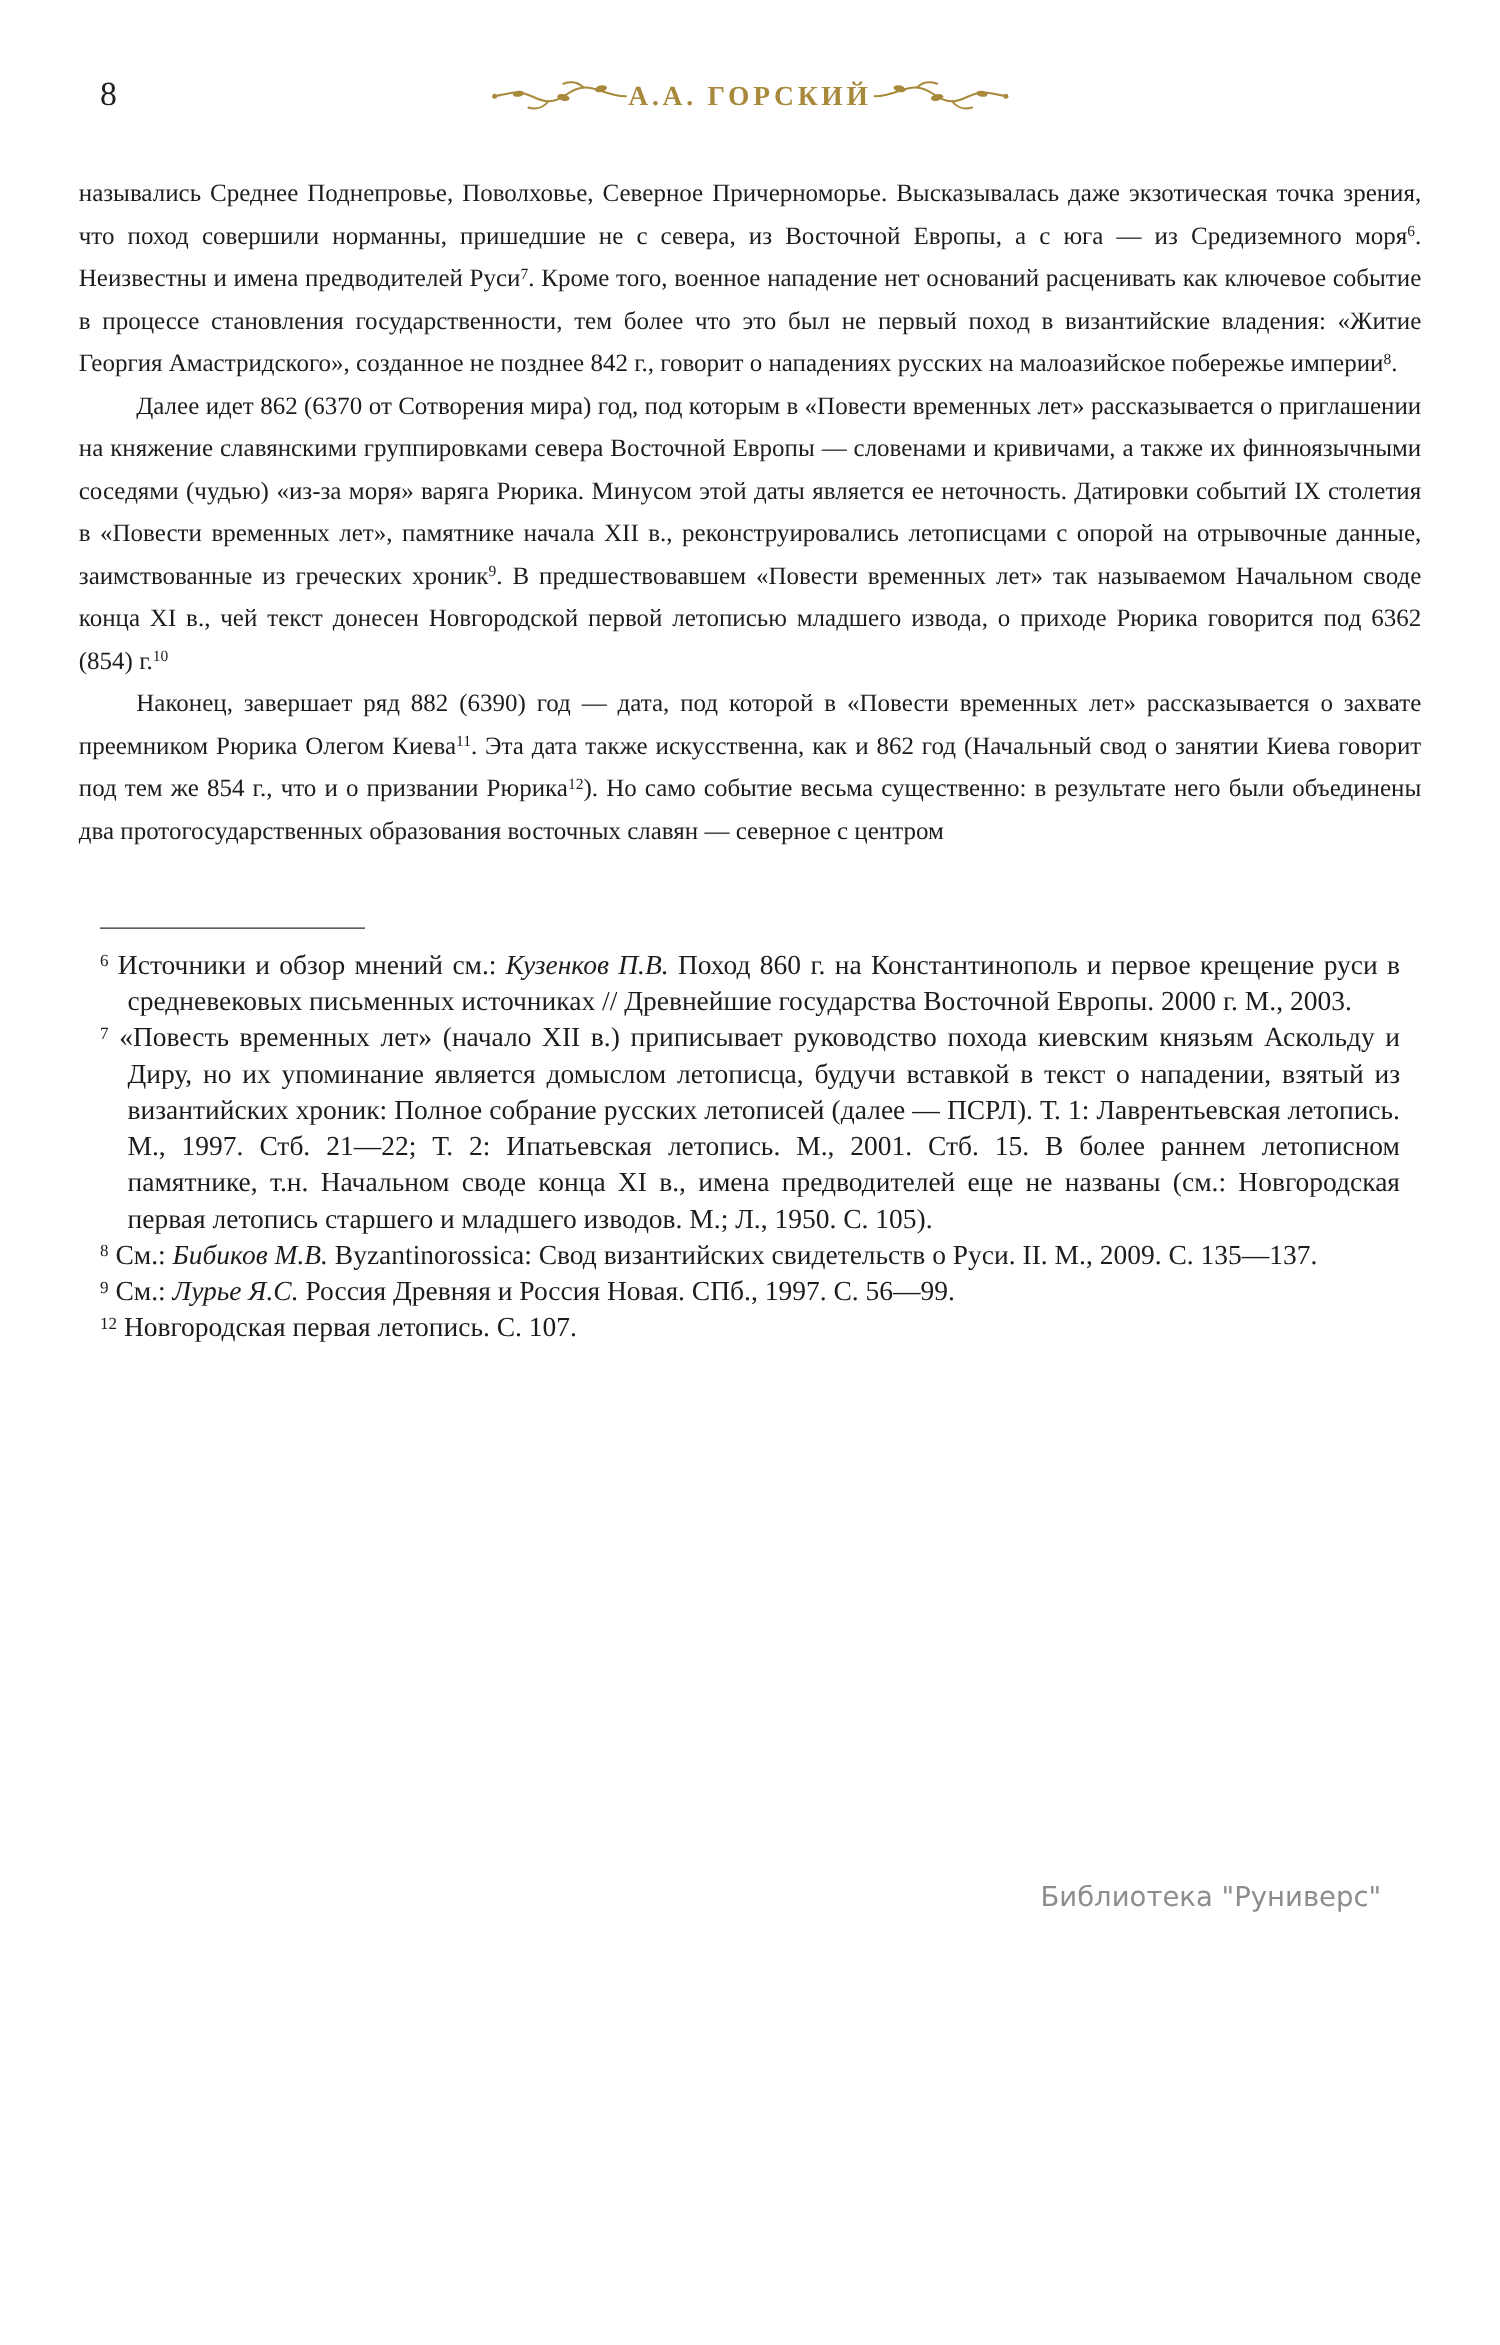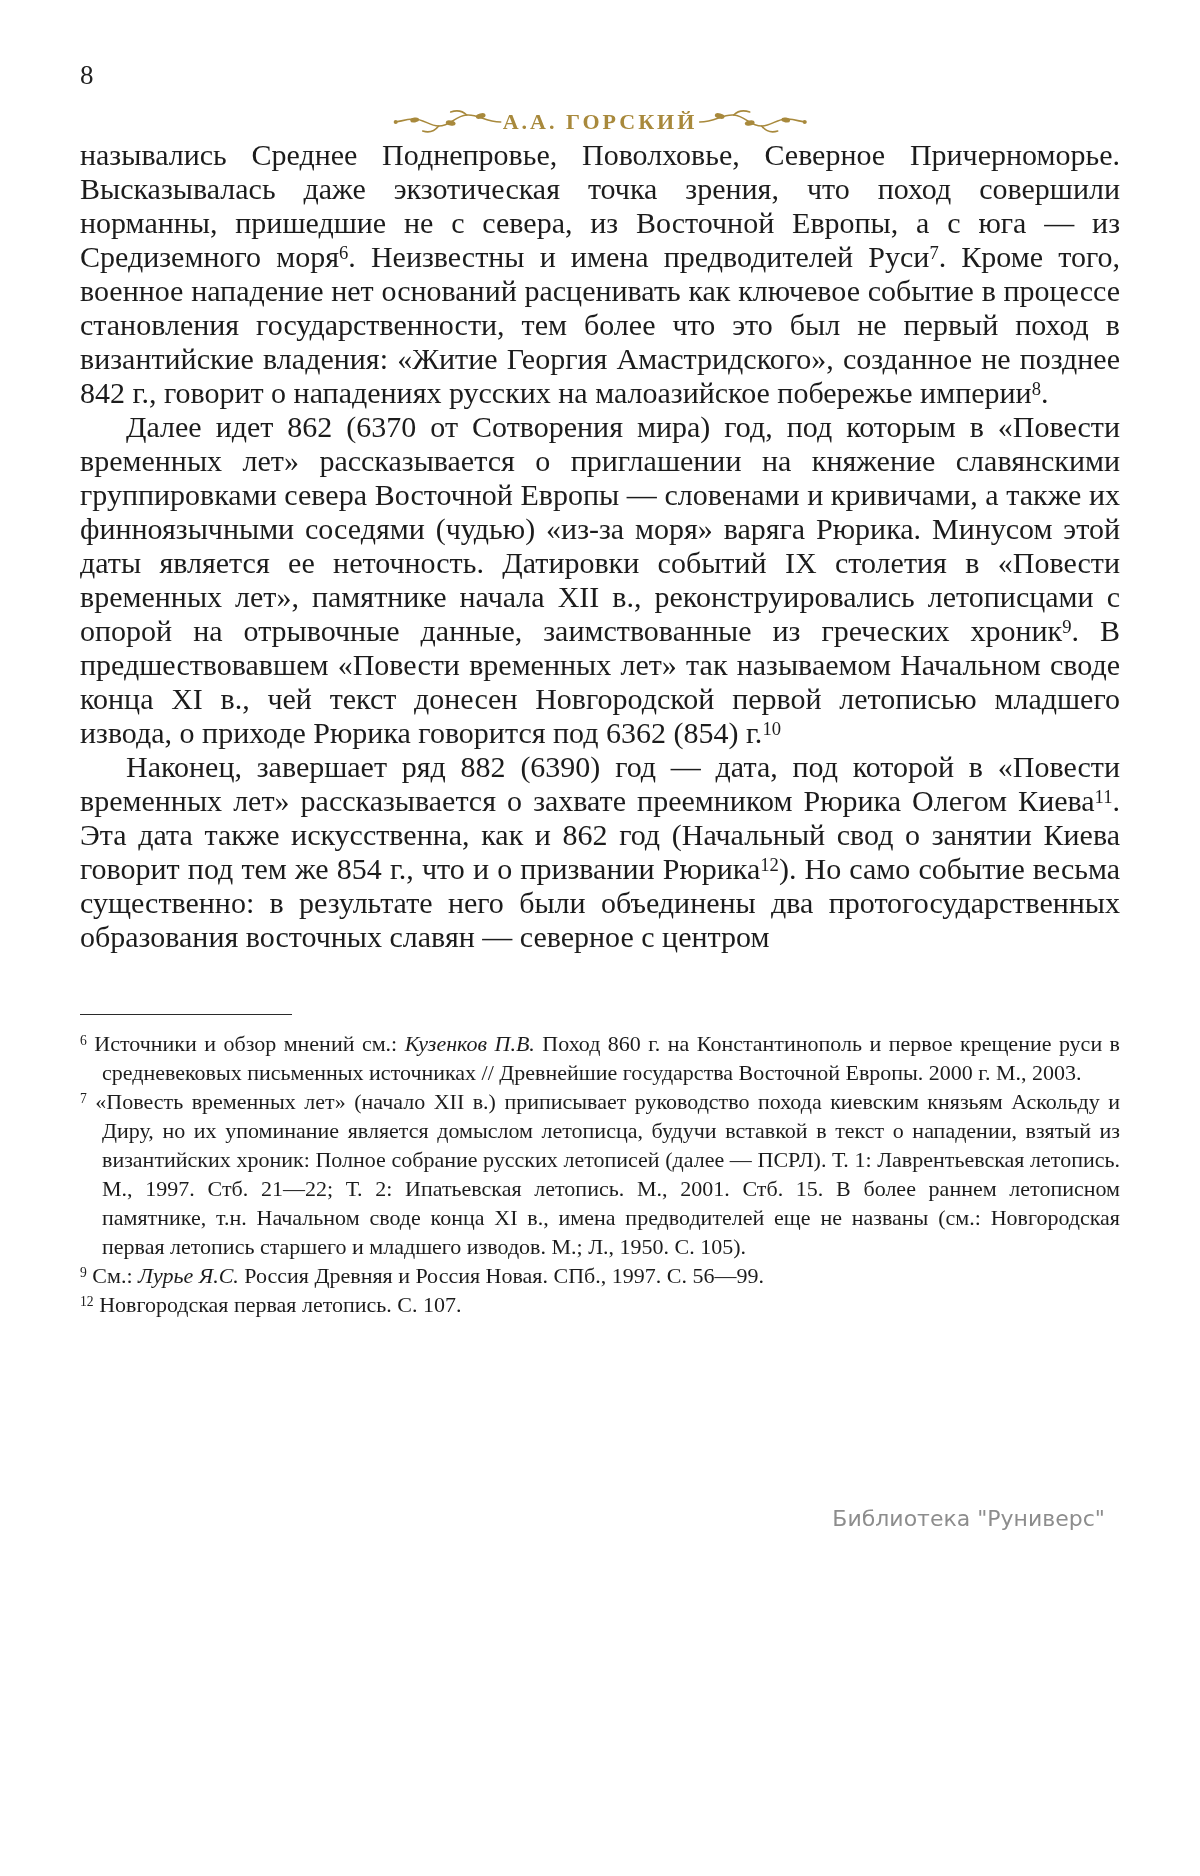--- a/index.html
+++ b/index.html
@@ -16,35 +16,34 @@
   
   .header { position:relative; height:42px; margin-top:56px; }
   .page-number {
     position:absolute; left:80px; top:4px;
     font-size:27px; color:#222;
   }
   .ornament {
     position:absolute; left:50%; top:0; transform:translateX(-50%);
     display:flex; align-items:center; 
     height:42px;
-    margin-top:45px;
   }
   .ornament-title {
     font-size:22px; font-weight:bold;
     letter-spacing:3px;
     color:#a8893c;
     white-space:nowrap;
   }
   .flourish { display:inline-flex; align-items:center; }
   .flourish.flip svg { transform:scaleX(-1); }
   
   .body {
     margin-top:40px;
-    padding:0 80px;
-    font-size:30px;
+    padding:0 63px;
+    font-size:20px;
     line-height:34px;
     text-align:justify;
   }
   .para.indent { text-indent:46px; }
   sup {
     font-size:0.62em;
     line-height:0;
     vertical-align:baseline;
     position:relative; top:-0.45em;
   }
@@ -117,19 +116,20 @@
     <p class="para">назывались Среднее Поднепровье, Поволховье, Северное Причерноморье. Высказывалась даже экзотическая точка зрения, что поход совершили норманны, пришедшие не с севера, из Восточной Европы, а с юга — из Средиземного моря<sup>6</sup>. Неизвестны и имена предводителей Руси<sup>7</sup>. Кроме того, военное нападение нет оснований расценивать как ключевое событие в процессе становления государственности, тем более что это был не первый поход в византийские владения: «Житие Георгия Амастридского», созданное не позднее 842 г., говорит о нападениях русских на малоазийское побережье империи<sup>8</sup>.</p>
     <p class="para indent">Далее идет 862 (6370 от Сотворения мира) год, под которым в «Повести временных лет» рассказывается о приглашении на княжение славянскими группировками севера Восточной Европы — словенами и кривичами, а также их финноязычными соседями (чудью) «из-за моря» варяга Рюрика. Минусом этой даты является ее неточность. Датировки событий IX столетия в «Повести временных лет», памятнике начала XII в., реконструировались летописцами с опорой на отрывочные данные, заимствованные из греческих хроник<sup>9</sup>. В предшествовавшем «Повести временных лет» так называемом Начальном своде конца XI в., чей текст донесен Новгородской первой летописью младшего извода, о приходе Рюрика говорится под 6362 (854) г.<sup>10</sup></p>
     <p class="para indent">Наконец, завершает ряд 882 (6390) год — дата, под которой в «Повести временных лет» рассказывается о захвате преемником Рюрика Олегом Киева<sup>11</sup>. Эта дата также искусственна, как и 862 год (Начальный свод о занятии Киева говорит под тем же 854 г., что и о призвании Рюрика<sup>12</sup>). Но само событие весьма существенно: в результате него были объединены два протогосударственных образования восточных славян — северное с центром</p>
   </div>
 
   <div class="fn-rule"></div>
 
   <div class="footnotes">
     <p class="footnote"><sup>6</sup> Источники и обзор мнений см.: <i>Кузенков П.В.</i> Поход 860 г. на Константинополь и первое крещение руси в средневековых письменных источниках // Древнейшие государства Восточной Европы. 2000 г. М., 2003.</p>
     <p class="footnote"><sup>7</sup> «Повесть временных лет» (начало XII в.) приписывает руководство похода киевским князьям Аскольду и Диру, но их упоминание является домыслом летописца, будучи вставкой в текст о нападении, взятый из византийских хроник: Полное собрание русских летописей (далее — ПСРЛ). Т. 1: Лаврентьевская летопись. М., 1997. Стб. 21—22; Т. 2: Ипатьевская летопись. М., 2001. Стб. 15. В более раннем летописном памятнике, т.н. Начальном своде конца XI в., имена предводителей еще не названы (см.: Новгородская первая летопись старшего и младшего изводов. М.; Л., 1950. С. 105).</p>
+    <p class="footnote"><sup>8</sup> См.: <i>Бибиков М.В.</i> Byzantinorossica: Свод византийских свидетельств о Руси. II. М., 2009. С. 135—137.</p>
     <p class="footnote"><sup>9</sup> См.: <i>Лурье Я.С.</i> Россия Древняя и Россия Новая. СПб., 1997. С. 56—99.</p>
     <p class="footnote"><sup>12</sup> Новгородская первая летопись. С. 107.</p>
   </div>
 
   <div class="watermark">Библиотека "Руниверс"</div>
 
 </div>
 
 </body></html>

